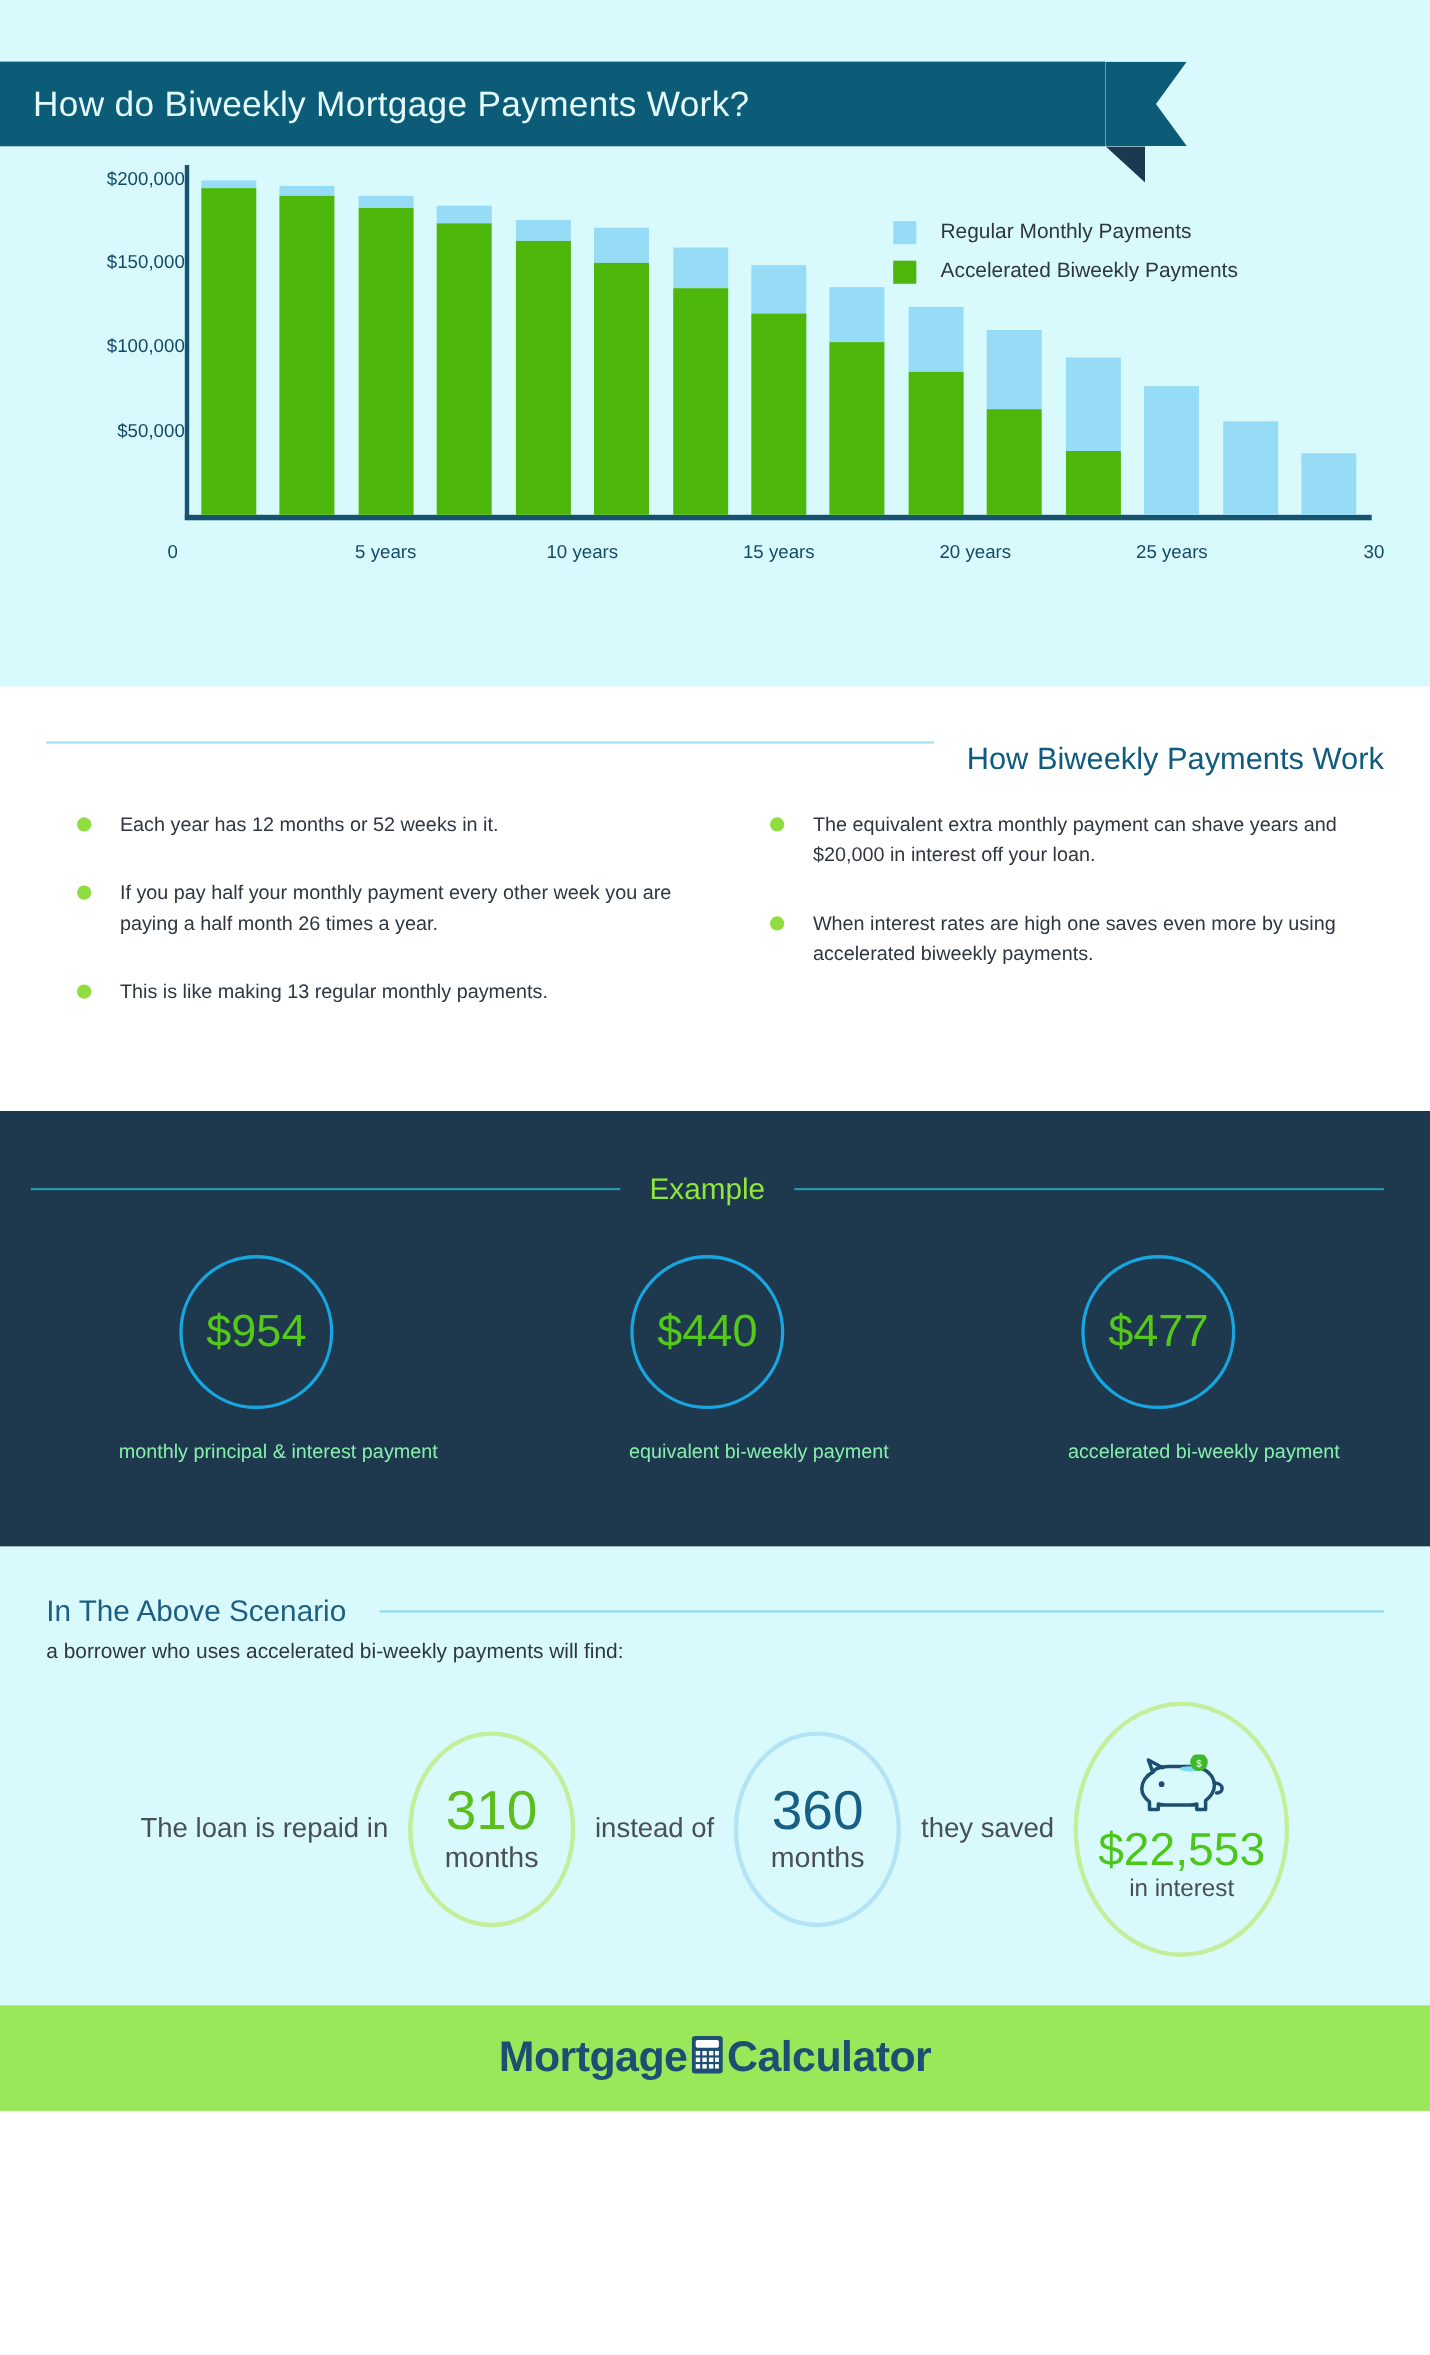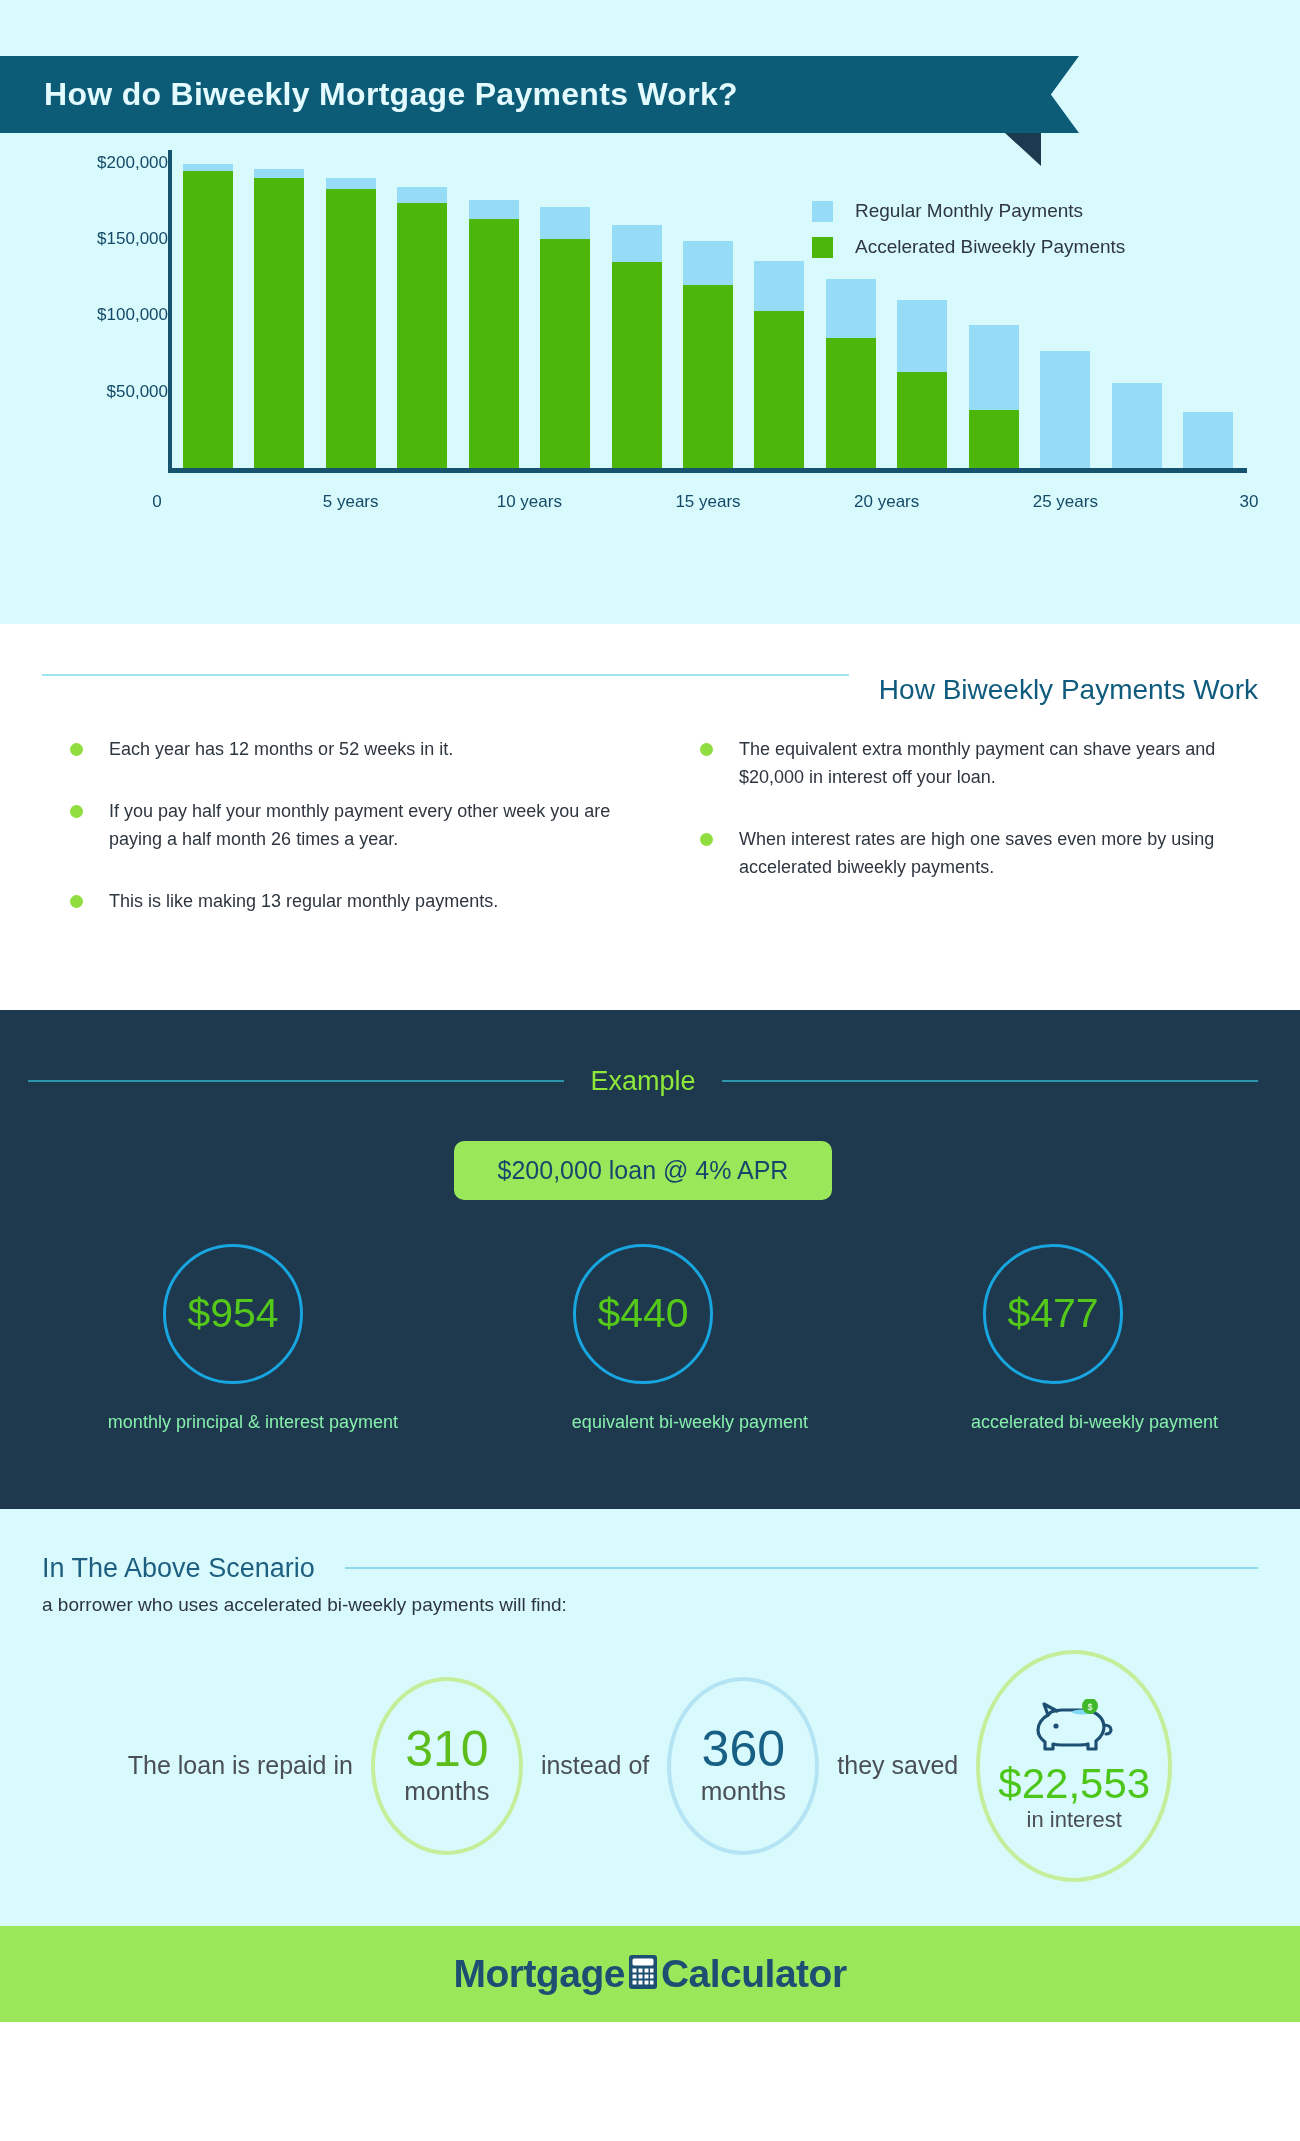--- a/index.html
+++ b/index.html
@@ -26,22 +26,22 @@
     width: 1005px;
     height: 77px;
     background: #0d5c77;
     display: flex;
     align-items: center;
   }
   .ribbon-title {
     color: #e3fbff;
     font-size: 32px;
     letter-spacing: 0.3px;
-    padding-left: 44px;
-    font-weight: 700;
+    padding-left: 30px;
+    font-weight: 400;
     white-space: nowrap;
   }
   .ribbon-notch {
     position: absolute;
     left: 1005px; top: 56px;
     width: 74px; height: 110px;
   }
   .ribbon-notch .flag {
     position: absolute; left: 0; top: 0;
     width: 74px; height: 77px;
@@ -330,23 +330,20 @@
         </div>
       </div>
     </div>
   </section>
 
   <section class="example-section">
     <div class="example-head">
       <div class="ex-rule"></div>
       <div class="ex-title">Example</div>
       <div class="ex-rule"></div>
-    </div>
-    <div class="loan-badge-wrap">
-      <div class="loan-badge">$200,000 loan @ 4% APR</div>
     </div>
     <div class="circles-row">
       <div class="circle-item">
         <div class="circle">
           <span class="circle-value">$954</span>
         </div>
         <div class="circle-caption">monthly principal &amp; interest payment</div>
       </div>
       <div class="circle-item">
         <div class="circle">

